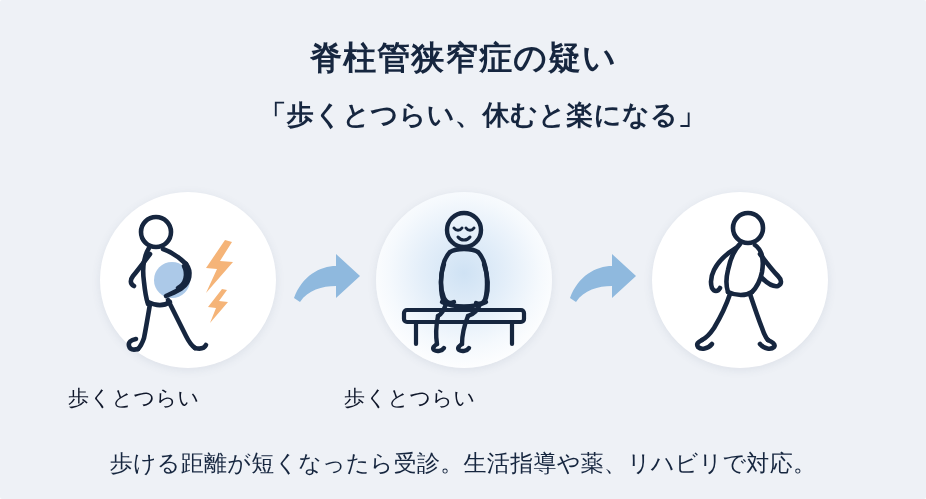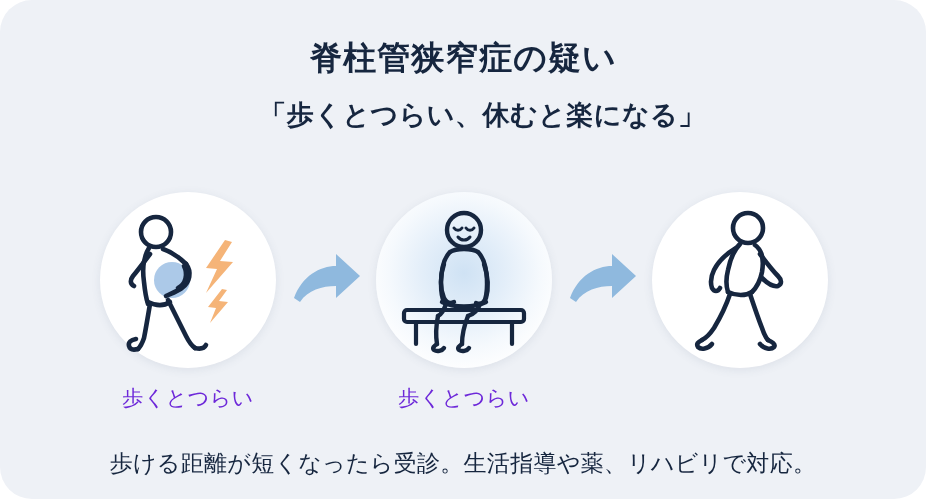--- a/index.html
+++ b/index.html
@@ -6,21 +6,21 @@
   body{
     width:926px;height:499px;
     background:#ffffff;
     font-family:"Liberation Sans","DejaVu Sans",sans-serif;
     overflow:hidden;
   }
   #stage{
     position:relative;
     width:926px;height:499px;
     background:#eef1f6;
-    border-radius:32px;
+    border-radius:2px;
     overflow:hidden;
   }
   .title{
     position:absolute;left:0;right:0;top:40px;
     text-align:center;
     font-size:33px;font-weight:bold;
     letter-spacing:1px;
     color:#16263f;
     line-height:1.1;
   }
@@ -45,23 +45,23 @@
   #circle2{left:376px;background:radial-gradient(circle at 50% 46%,#cfe2f4 0%,#e3eef9 32%,#f5f9fd 58%,#ffffff 78%);}
   #circle3{left:652px;}
   .circle svg{position:absolute;left:0;top:0;width:176px;height:176px;}
   .arrow{position:absolute;top:248px;width:70px;height:62px;}
   #arrow1{left:292px;}
   #arrow2{left:568px;}
   .caption{
     position:absolute;
     top:384px;
     width:240px;
-    text-align:center;
+    text-align:left;
     font-size:21px;
-    color:#6d28d9;
+    color:#0f172a;
     letter-spacing:0.5px;
   }
   #caption1{left:68px;}
   #caption2{left:344px;}
   #caption3{left:620px;}
   .footer{
     position:absolute;left:0;right:0;top:448px;
     text-align:center;
     font-size:23px;
     color:#16263f;

